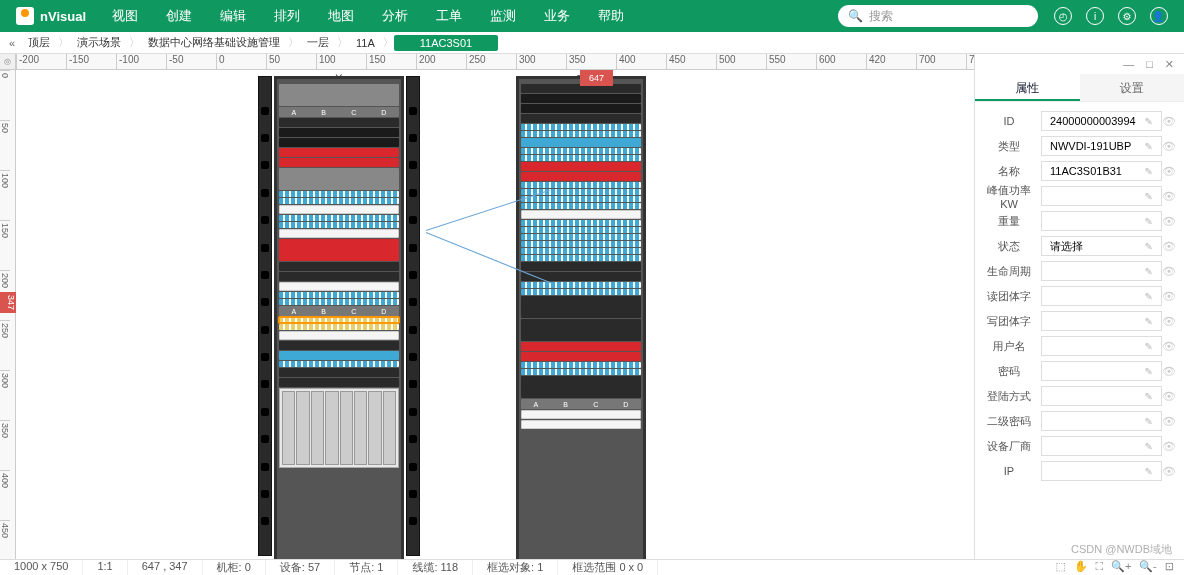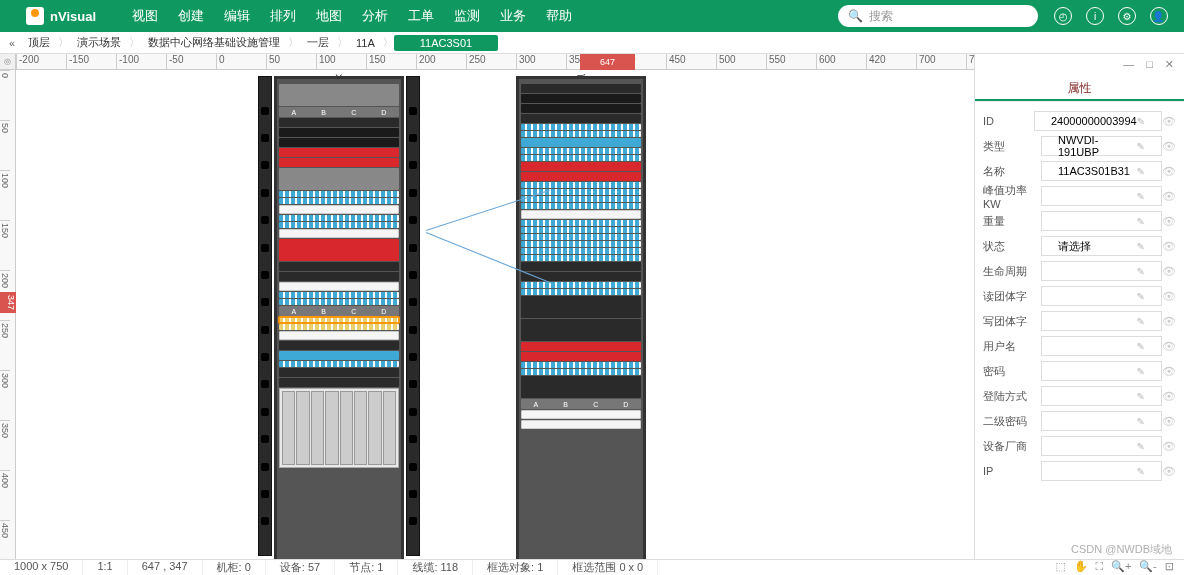--- a/index.html
+++ b/index.html
@@ -1,39 +1,39 @@
 <!DOCTYPE html>
 <html><head>
 <meta charset="utf-8">
 <style>
 *{box-sizing:border-box;margin:0;padding:0;font-family:"Microsoft YaHei",Arial,sans-serif}
 body{width:1184px;height:575px;overflow:hidden;background:#f5f5f5;position:relative}
 .topbar{height:32px;background:#0f9960;display:flex;align-items:center;color:#fff;font-size:13px}
-.logo{display:flex;align-items:center;padding:0 26px;gap:6px;font-weight:bold}
+.logo{display:flex;align-items:center;padding:0 16px;gap:6px;font-weight:bold}
 .logo-icon{width:18px;height:18px;background:#fff;border-radius:3px;position:relative}
 .logo-icon::after{content:"";position:absolute;width:8px;height:8px;background:#ff9800;border-radius:50%;top:2px;left:5px}
-.menu{display:flex;gap:0}
+.menu{display:flex;gap:8px}
 .menu-item{padding:0 10px;height:32px;line-height:32px;cursor:pointer}
 .spacer{flex:1}
 .search-box{width:200px;height:22px;background:#fff;border-radius:11px;display:flex;align-items:center;padding:0 10px;gap:6px;color:#999;font-size:12px}
 .top-icons{display:flex;gap:14px;padding:0 16px;align-items:center}
 .top-icon{width:18px;height:18px;border:1.5px solid #fff;border-radius:50%;cursor:pointer;display:flex;align-items:center;justify-content:center;font-size:10px}
 .breadcrumb{height:22px;background:#fff;border-bottom:1px solid #ddd;display:flex;align-items:center;font-size:11px;padding-left:4px}
 .bc-toggle{width:16px;text-align:center;color:#666;cursor:pointer}
 .bc-item{padding:0 8px;color:#333;cursor:pointer}
 .bc-sep{color:#bbb}
 .bc-active{background:#0f9960;color:#fff;padding:2px 26px;border-radius:2px}
 .workspace{position:absolute;top:54px;left:0;right:0;bottom:16px;display:flex}
 .canvas-area{flex:1;position:relative;background:#fff;overflow:hidden}
 .ruler-h{position:absolute;top:0;left:16px;right:0;height:16px;background:#f8f8f8;border-bottom:1px solid #ccc;display:flex;font-size:10px;color:#666;overflow:hidden}
 .ruler-h span{width:50px;flex-shrink:0;border-left:1px solid #ccc;padding-left:2px;position:relative}
 .ruler-v{position:absolute;top:16px;left:0;bottom:0;width:16px;background:#f8f8f8;border-right:1px solid #ccc;font-size:9px;color:#666}
 .ruler-v span{display:block;height:50px;border-top:1px solid #ccc;writing-mode:vertical-rl;padding-top:2px}
 .ruler-corner{position:absolute;top:0;left:0;width:16px;height:16px;background:#f0f0f0;border-right:1px solid #ccc;border-bottom:1px solid #ccc;font-size:8px;text-align:center;line-height:16px;color:#888}
-.marker-h{position:absolute;top:0;height:16px;background:#d9534f;color:#fff;font-size:9px;padding:0 20px;line-height:16px;z-index:5}
+.marker-h{position:absolute;top:16px;height:16px;background:#d9534f;color:#fff;font-size:9px;padding:0 9px;line-height:16px;z-index:5}
 .marker-v{position:absolute;left:0;width:16px;background:#d9534f;color:#fff;font-size:9px;writing-mode:vertical-rl;padding:3px 0;z-index:5}
 .canvas{position:absolute;top:16px;left:16px;right:0;bottom:0;background:#fff;overflow:auto}
 .rack-group{position:absolute;top:6px;display:flex;align-items:flex-start}
 .rack-label{position:absolute;top:-4px;left:0;right:0;text-align:center;font-size:12px;color:#333}
 .pdu{width:14px;height:480px;background:#2a2a2a;margin:0 2px;border:1px solid #111;display:flex;flex-direction:column;justify-content:space-around;padding:20px 0}
 .pdu i{width:8px;height:8px;background:#000;border-radius:2px;margin:0 auto}
 .rack{width:130px;height:490px;background:#555;border:3px solid #333;position:relative;padding:4px 2px}
 .unit{height:9px;margin:1px 0;border-radius:1px}
 .u-grey{background:#888}
 .u-dark{background:#2a2a2a}
@@ -46,26 +46,26 @@
 .u-label{background:#777;color:#fff;font-size:7px;display:flex;justify-content:space-around;height:10px;align-items:center}
 .u-tall{height:22px}
 .u-chassis{height:80px;background:#e8e8e8;border:1px solid #aaa;display:flex;padding:2px;gap:1px}
 .u-chassis i{flex:1;background:#ccc;border:1px solid #999}
 .u-selected{outline:2px solid #ff9800;outline-offset:-1px}
 .cable{position:absolute;border-top:1px solid #6aa5d8;transform-origin:left;z-index:3}
 .side-panel{width:210px;background:#fff;border-left:1px solid #ddd;display:flex;flex-direction:column;font-size:12px}
 .panel-controls{height:20px;display:flex;justify-content:flex-end;align-items:center;gap:12px;padding:0 10px;color:#888;font-size:11px}
 .panel-tabs{display:flex;height:28px;border-bottom:1px solid #eee}
 .panel-tab{flex:1;text-align:center;line-height:28px;cursor:pointer;color:#666}
-.panel-tab.active{color:#7f1d1d;border-bottom:2px solid #0f9960;background:#fff}
+.panel-tab.active{color:#0f172a;border-bottom:2px solid #0f9960;background:#fff}
 .panel-tab:not(.active){background:#f5f5f5}
 .props{flex:1;overflow:auto;padding:6px 8px}
 .prop-row{display:flex;align-items:center;height:24px;margin:1px 0}
-.prop-label{width:58px;text-align:left;color:#555;font-size:11px;padding-right:6px}
-.prop-input{flex:1;height:20px;border:1px solid #ddd;padding:0 16px;font-size:11px;background:#fff;display:flex;align-items:center;justify-content:space-between}
+.prop-label{width:58px;text-align:center;color:#555;font-size:11px;padding-right:6px}
+.prop-input{flex:1;height:20px;border:1px solid #ddd;padding:0 8px;font-size:11px;background:#fff;display:flex;align-items:center;justify-content:space-between}
 .prop-input .edit-icon{color:#bbb;font-size:10px}
 .visible-icon{color:#ccc;font-size:11px;width:14px;text-align:center}
 .custom-btn{margin:14px auto;padding:6px 24px;border:1px solid #ddd;background:#fff;font-size:12px;cursor:pointer;display:block}
 .statusbar{position:absolute;bottom:0;left:0;right:0;height:16px;background:#fff;border-top:1px solid #ddd;display:flex;font-size:11px;color:#555}
 .status-item{padding:0 14px;border-right:1px solid #eee}
 .status-tools{margin-left:auto;display:flex;gap:8px;padding:0 10px;color:#888}
 .status-tools span{cursor:pointer}
 .watermark{position:absolute;bottom:18px;right:12px;font-size:11px;color:rgba(120,120,120,.6);z-index:20}
 </style>
 </head>
@@ -304,20 +304,21 @@
   </div>
 
   <div class="side-panel">
     <div class="panel-controls">
       <span>—</span>
       <span>□</span>
       <span>✕</span>
     </div>
     <div class="panel-tabs">
       <div class="panel-tab active">属性</div>
+      <div class="panel-tab">设置</div>
     </div>
     <div class="props" id="props-container">
         <div class="prop-row">
           <div class="prop-label">ID</div>
   <div class="prop-input">
             <span>24000000003994</span>
             <span class="edit-icon">✎</span>
           </div>
   <span class="visible-icon">👁</span>
         </div>

